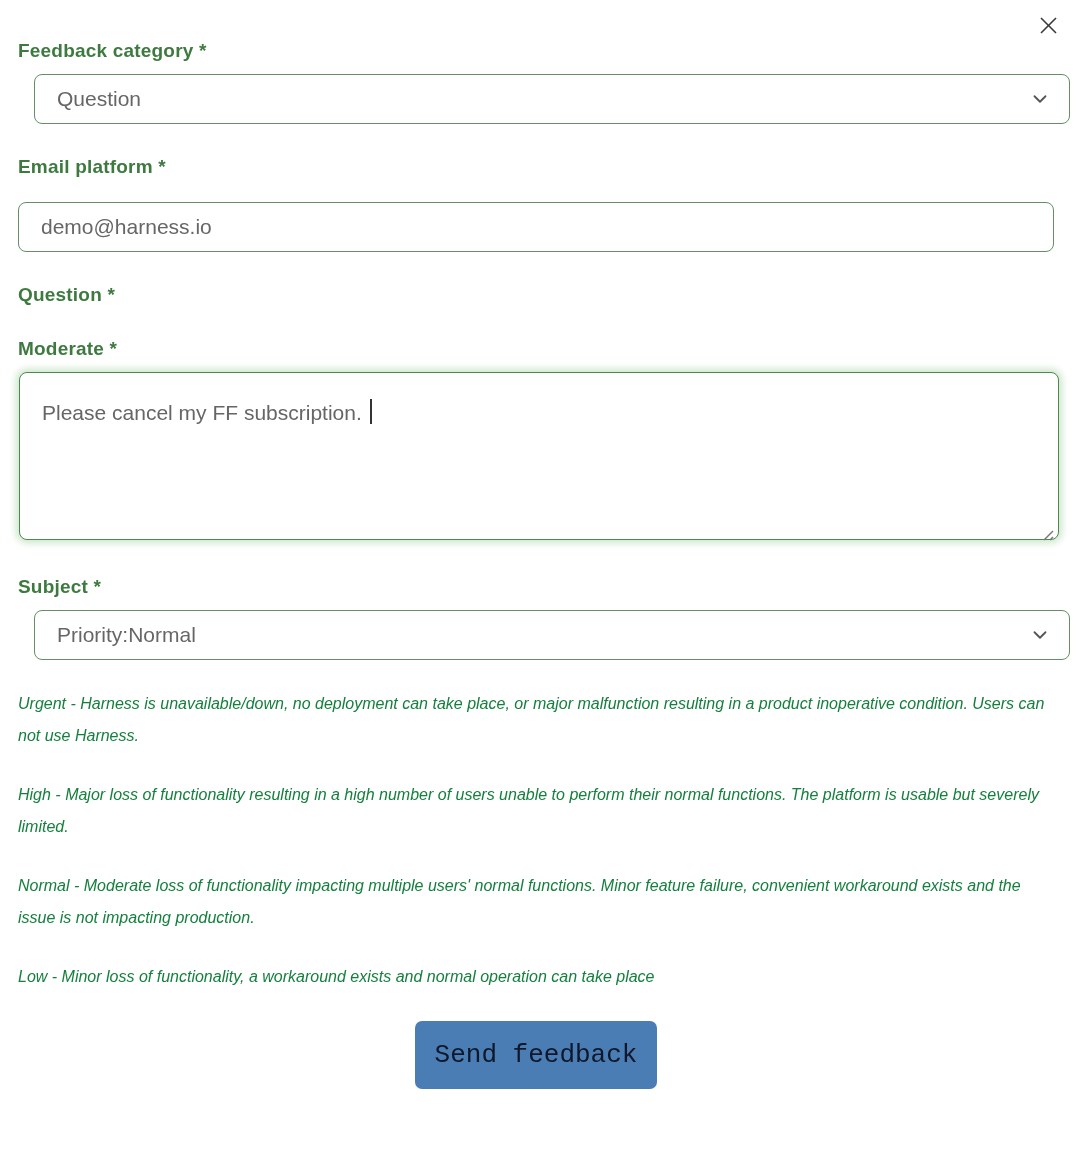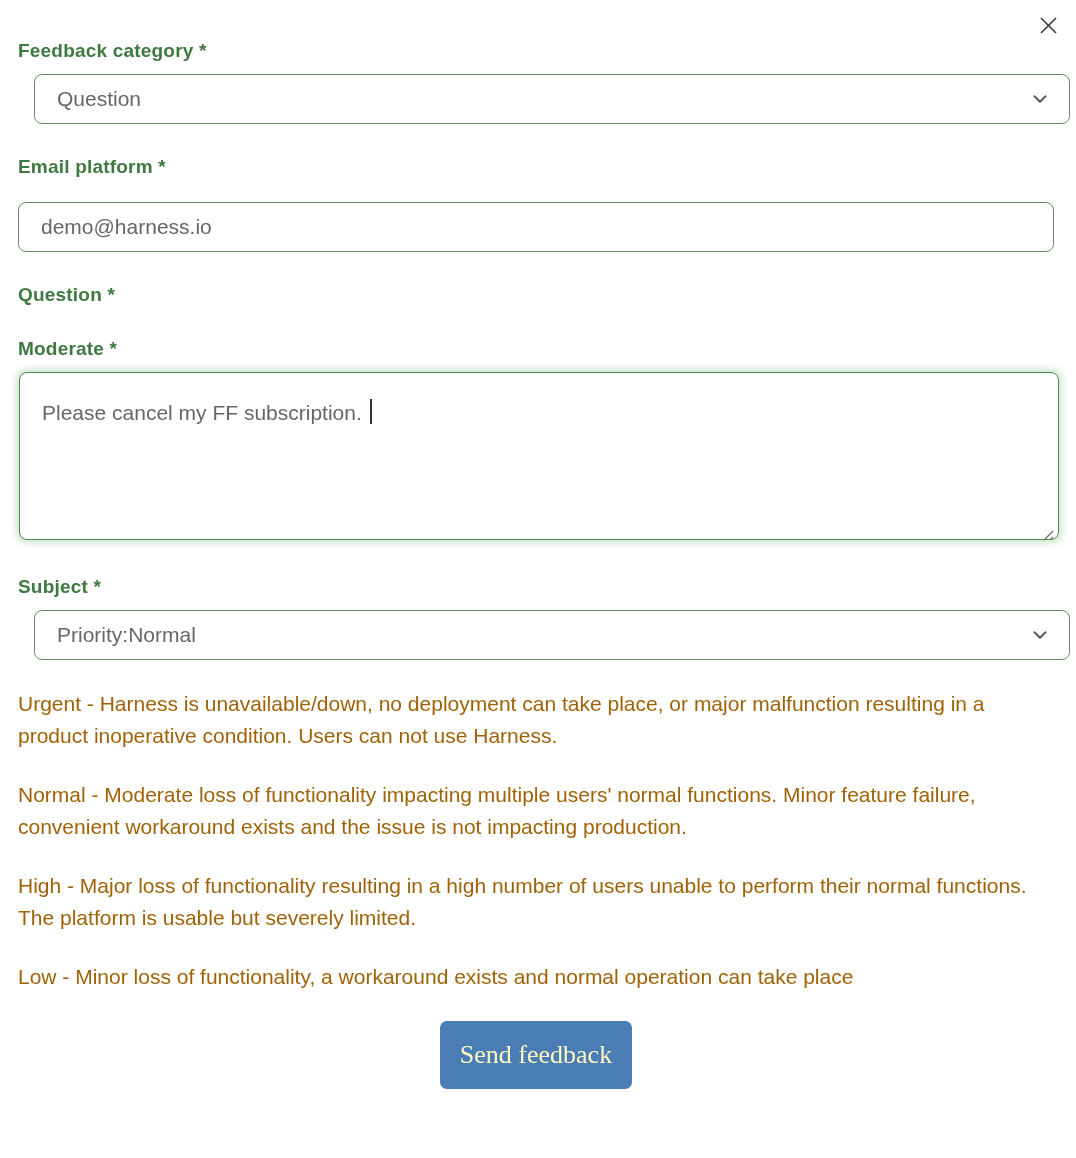--- a/index.html
+++ b/index.html
@@ -93,36 +93,37 @@
   .resize-handle {
     position: absolute;
     right: 4px;
     bottom: 4px;
     width: 13px;
     height: 13px;
   }
   .descriptions { margin-top: 28px; }
   .descriptions p {
     margin: 0 0 27px 0;
-    font-size: 21px;
+    font-size: 16px;
     line-height: 32px;
-    color: #a16207;
+    color: #15803d;
     max-width: 1030px;
+    font-style: italic;
   }
   .submit-row {
     text-align: center;
     margin-top: 28px;
   }
   .submit-btn {
     display: inline-block;
     background: #4a7db4;
-    color: #fef9c3;
+    color: #0f172a;
     border: none;
     border-radius: 7px;
-    font-family: Liberation Serif, serif;
+    font-family: Liberation Mono, monospace;
     font-size: 26px;
     padding: 19px 20px;
     cursor: pointer;
   }
 </style>
 </head>
 <body>
 
 <div class="dialog">
 
@@ -176,22 +177,22 @@
       <span class="chevron">
         <svg width="22" height="22" viewBox="0 0 24 24" fill="none">
           <polyline points="6,9 12,15 18,9" stroke="#555555" stroke-width="2" fill="none" stroke-linecap="round" stroke-linejoin="round"></polyline>
         </svg>
       </span>
     </div>
   </div>
 
   <div class="descriptions">
     <p>Urgent - Harness is unavailable/down, no deployment can take place, or major malfunction resulting in a product inoperative condition. Users can not use Harness.</p>
+    <p>High - Major loss of functionality resulting in a high number of users unable to perform their normal functions. The platform is usable but severely limited.</p>
     <p>Normal - Moderate loss of functionality impacting multiple users' normal functions. Minor feature failure, convenient workaround exists and the issue is not impacting production.</p>
-    <p>High - Major loss of functionality resulting in a high number of users unable to perform their normal functions. The platform is usable but severely limited.</p>
     <p>Low - Minor loss of functionality, a workaround exists and normal operation can take place</p>
   </div>
 
   <div class="submit-row">
     <button class="submit-btn">Send feedback</button>
   </div>
 
 </div>
 
 </body></html>

